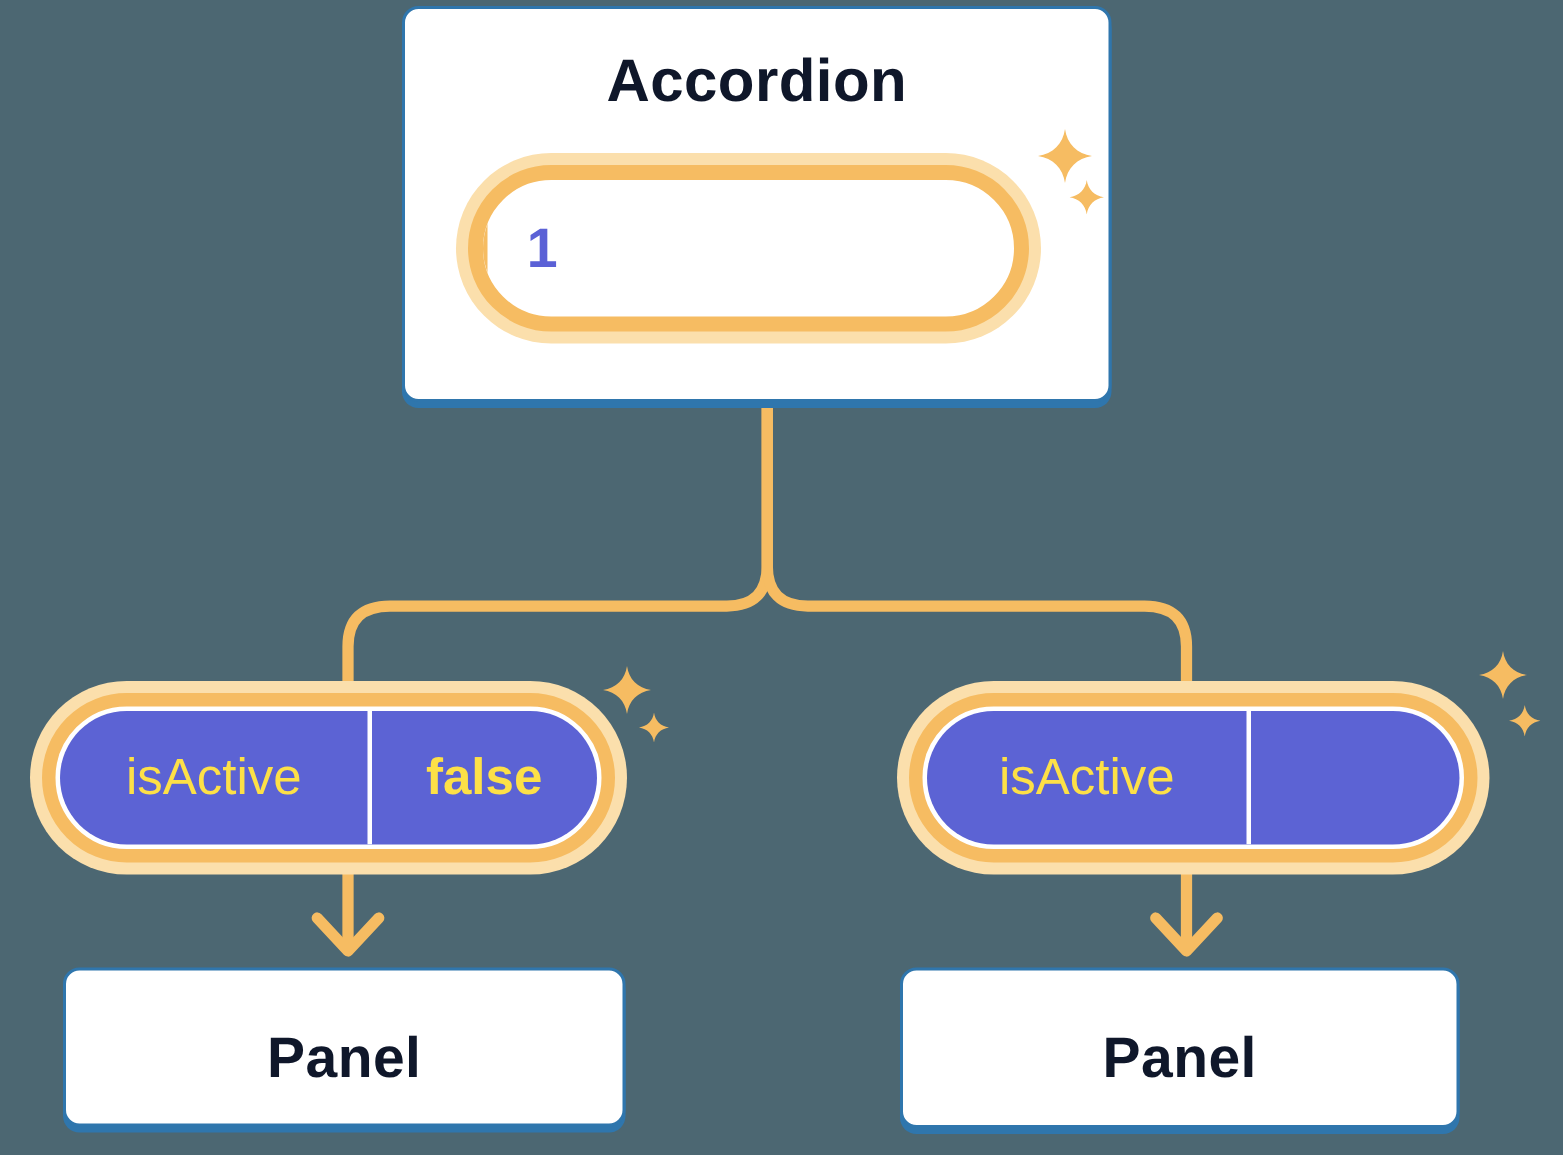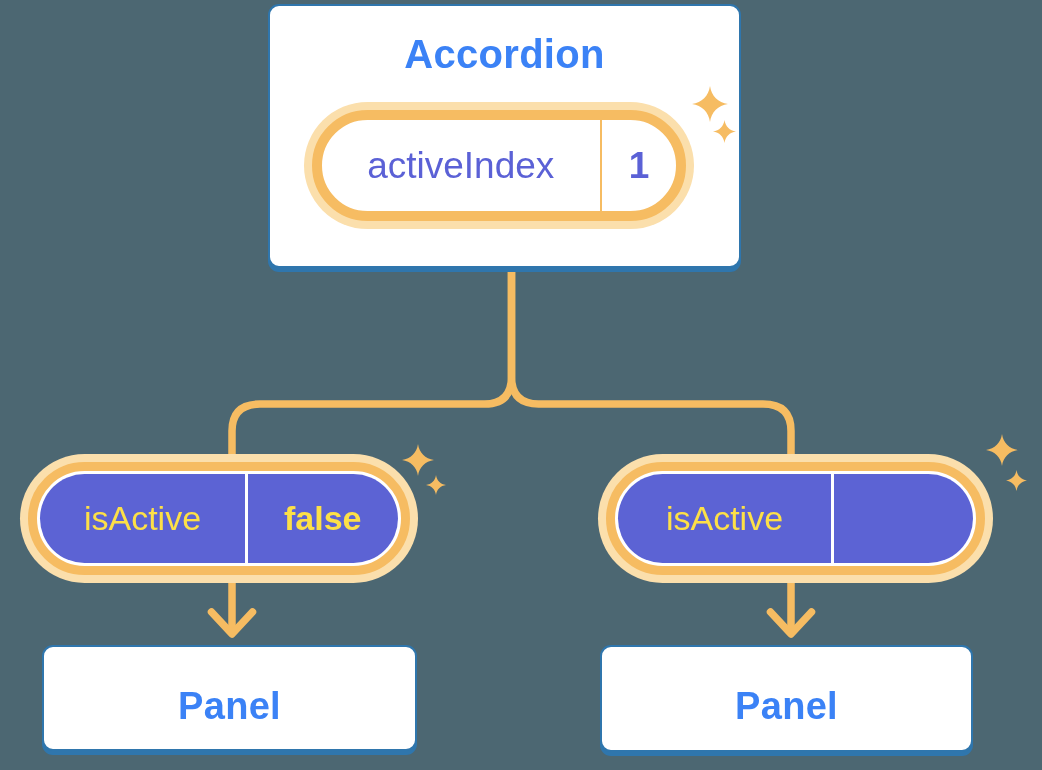--- a/index.html
+++ b/index.html
@@ -23,21 +23,21 @@
   
   .card {
     position: absolute;
     background: #ffffff;
     border: 2.5px solid #2f76ad;
     border-radius: 11px;
     box-shadow: 0 4px 0 #2f76ad;
     z-index: 2;
   }
   .card-title {
-    color: #3b82f6;
+    color: #0f172a;
     font-size: 40px;
     font-weight: 600;
     text-align: center;
     letter-spacing: 0.3px;
   }
 
   .accordion-card { left: 268px; top: 4px; width: 473px; height: 264px; }
   .accordion-card .card-title { margin-top: 26px; }
 
   .panel-card {
@@ -117,21 +117,20 @@
       <path d="M 511.5 272 L 511.5 377 Q 511.5 404 538.5 404 L 763 404 Q 791 404 791 431 L 791 633"></path>
       <path stroke-linecap="round" stroke-linejoin="round" d="M 211.5 612 L 232 634 L 252.5 612"></path>
       <path stroke-linecap="round" stroke-linejoin="round" d="M 770.5 612 L 791 634 L 811.5 612"></path>
     </g>
   </svg>
 
   <div class="card accordion-card">
     <div class="card-title">Accordion</div>
     <div class="pill-ring state-pill">
       <div class="pill-body">
-        <div class="pill-cell cell-label">activeIndex</div>
         <div class="pill-divider"></div>
         <div class="pill-cell cell-value">1</div>
       </div>
     </div>
   </div>
 
   <svg class="sparkle" style="left:692px; top:86px;" width="36" height="36" viewBox="0 0 24 24">
     <path d="M12 0C12.9 6.6 17.4 11.1 24 12C17.4 12.9 12.9 17.4 12 24C11.1 17.4 6.6 12.9 0 12C6.6 11.1 11.1 6.6 12 0Z"></path>
   </svg>
   <svg class="sparkle" style="left:713px; top:120px;" width="23" height="23" viewBox="0 0 24 24">

